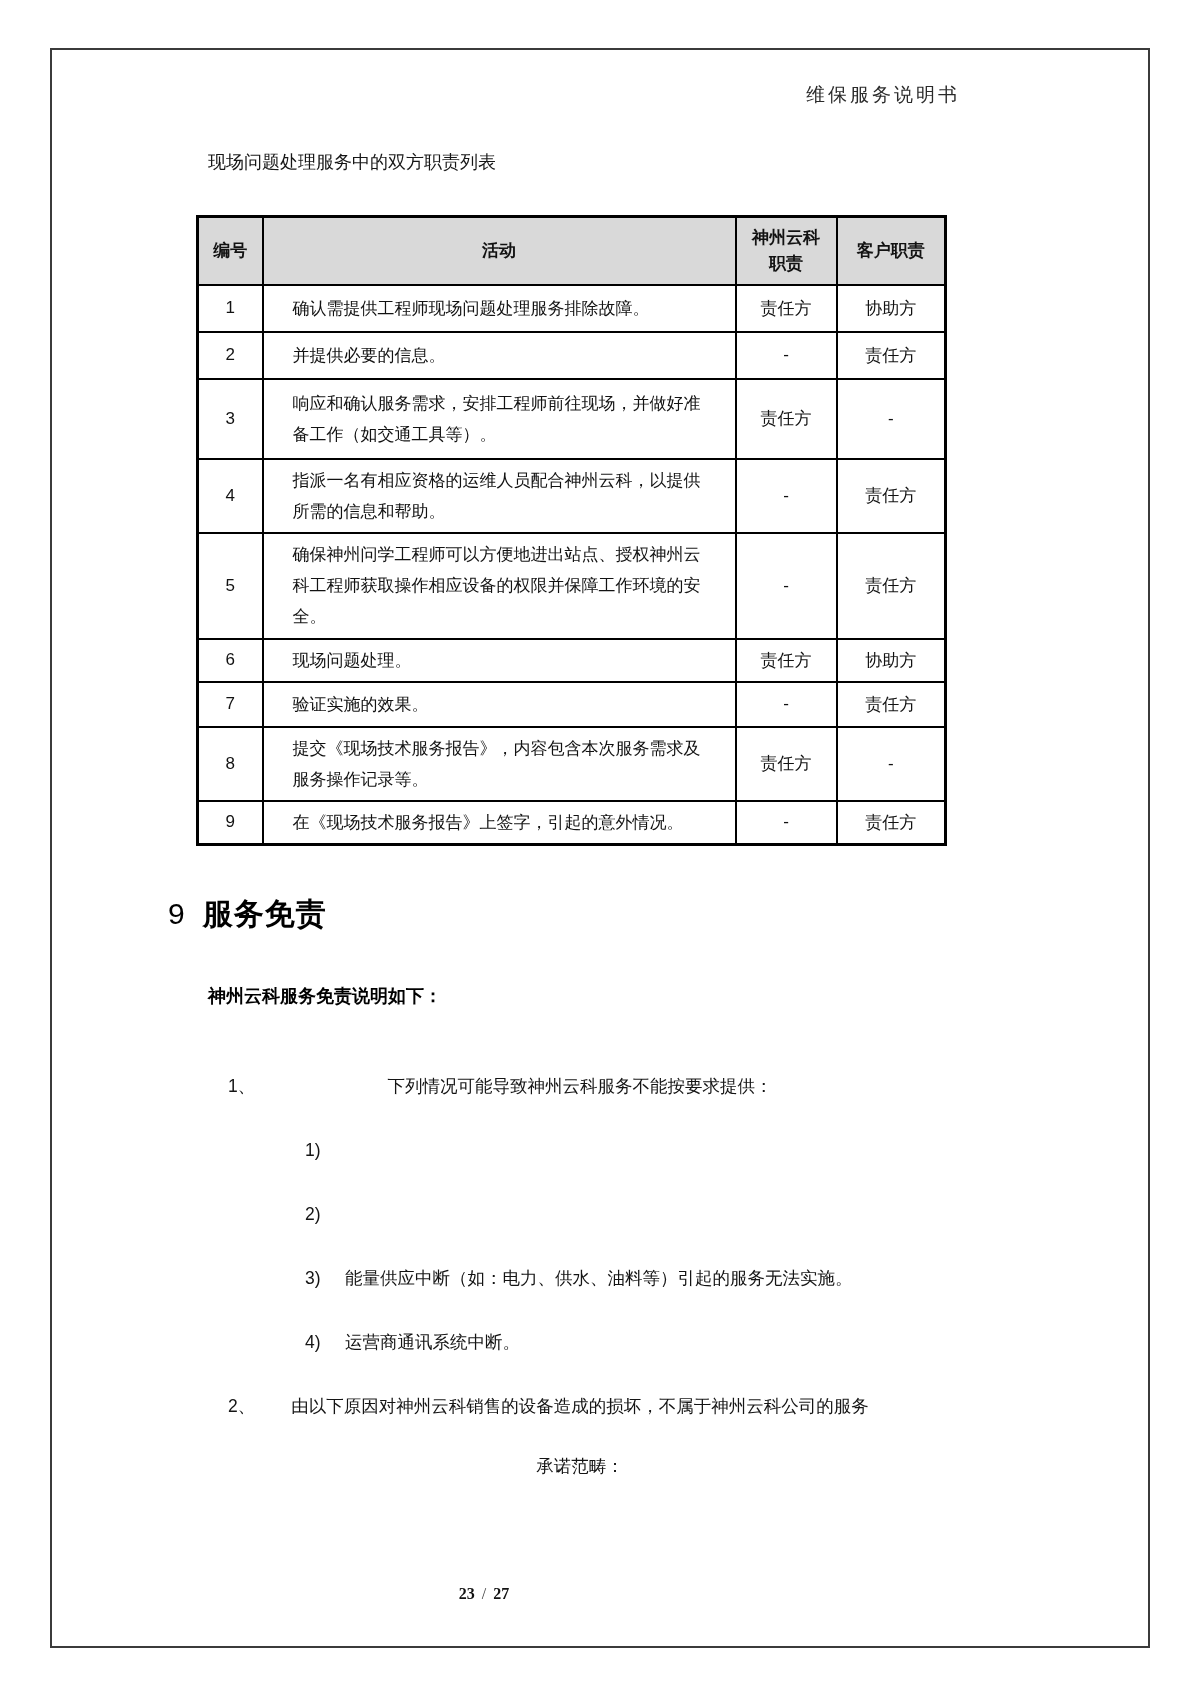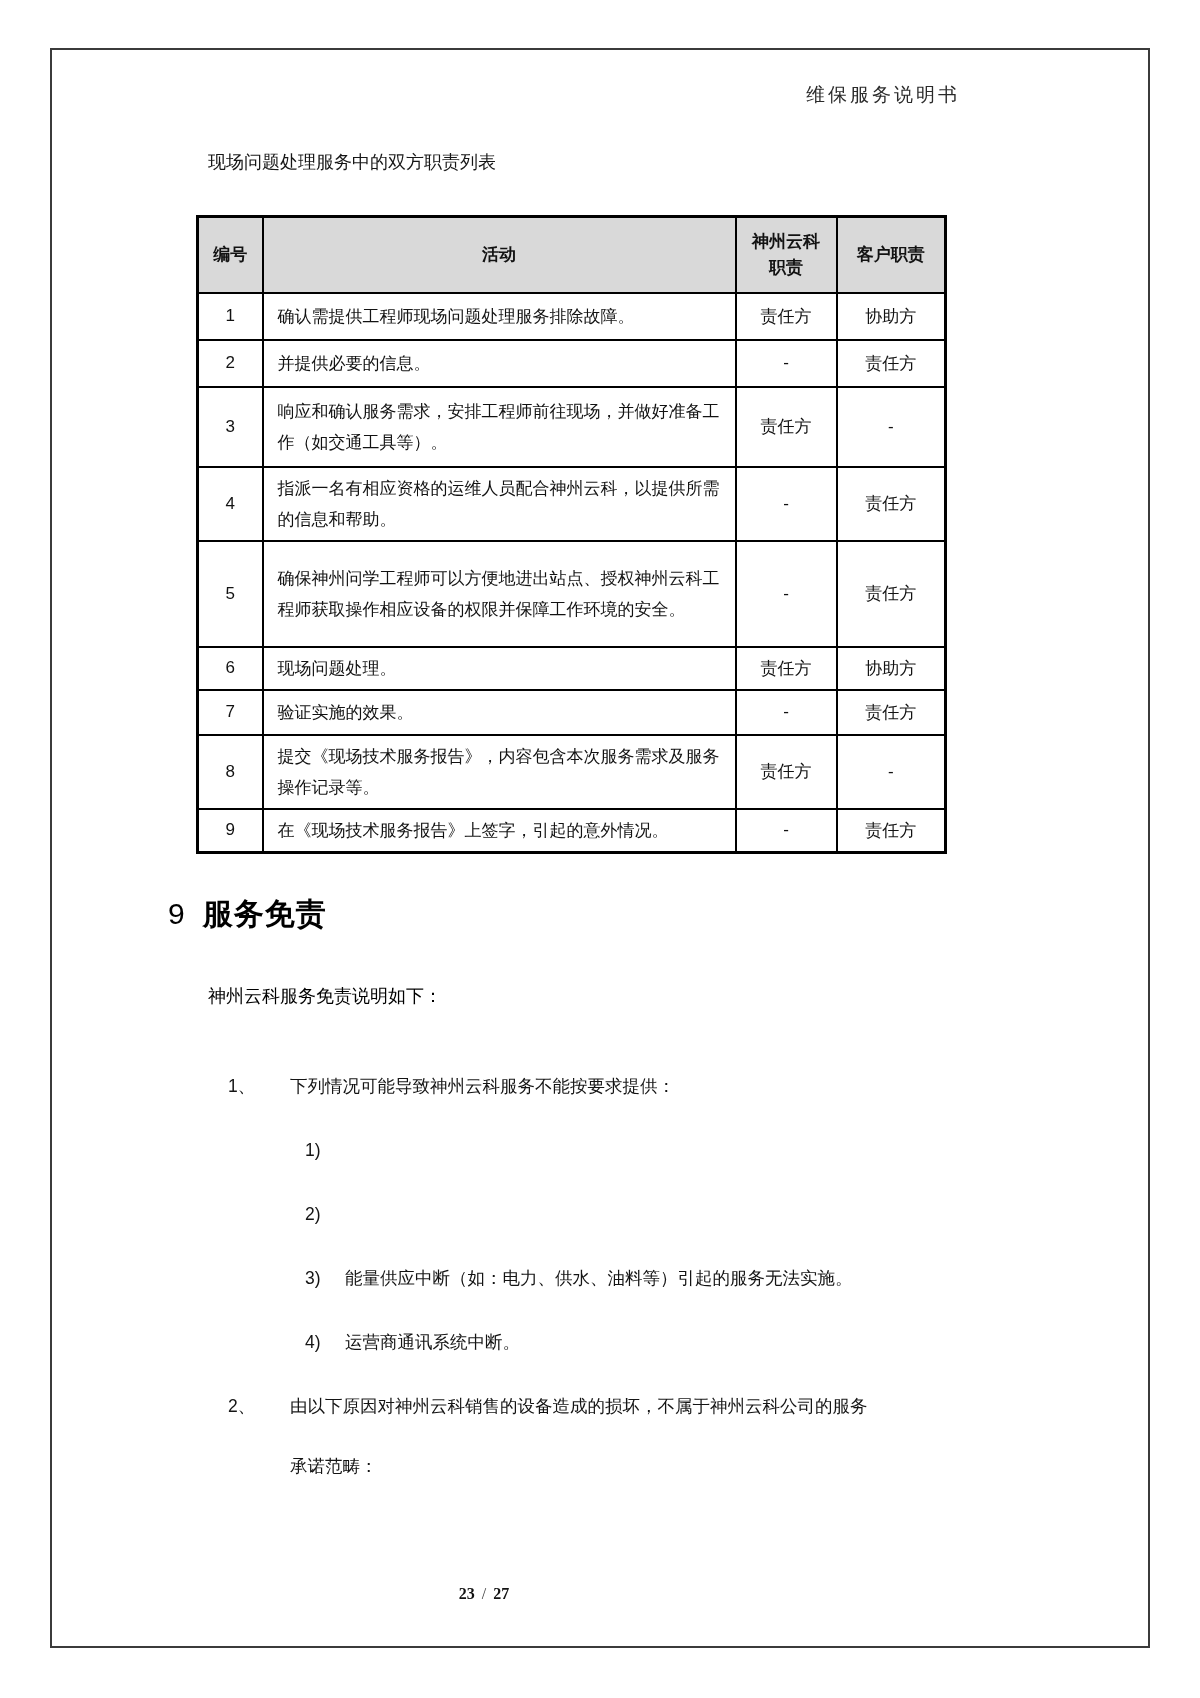--- a/index.html
+++ b/index.html
@@ -35,48 +35,48 @@
   }
   .resp-table th, .resp-table td { border:2px solid #000; }
   .resp-table th {
     background:#d9d9d9; font-weight:700;
     text-align:center; vertical-align:middle;
     padding:6px 4px; line-height:26px; font-size:17px;
   }
   .th-vendor { white-space:pre-line;margin-left:36px; }
   .resp-table td { vertical-align:middle; background:#fff; }
   .cell-no, .cell-vendor, .cell-customer { text-align:center; }
-  .cell-activity { text-align:left; padding:5px 14px; line-height:31px; }
-  .resp-table thead tr { height:76px; }
+  .cell-activity { text-align:left; padding:5px 29px; line-height:31px; }
+  .resp-table thead tr { height:68px; }
   .resp-table tbody tr:nth-child(1) { height:47px; }
   .resp-table tbody tr:nth-child(2) { height:47px; }
   .resp-table tbody tr:nth-child(3) { height:80px; }
   .resp-table tbody tr:nth-child(4) { height:72px; }
   .resp-table tbody tr:nth-child(5) { height:106px; }
   .resp-table tbody tr:nth-child(6) { height:43px; }
   .resp-table tbody tr:nth-child(7) { height:45px; }
   .resp-table tbody tr:nth-child(8) { height:74px; }
   .resp-table tbody tr:nth-child(9) { height:40px; }
   .section-heading {
     position:absolute; left:168px; top:894px;
     font-size:30px; color:#000;
   }
   .section-no { font-weight:400; margin-right:18px; }
   .section-title { font-weight:700; letter-spacing:1px; }
   .disclaimer-intro {
     position:absolute; left:208px; top:984px;
-    font-size:18px; font-weight:400; color:#000;
+    font-size:18px; font-weight:700; color:#000;
   }
   .disclaimer-list {
     position:absolute; left:228px; top:1056px;
     width:740px; font-size:17.5px; color:#141414;
   }
   .list-item { display:flex; line-height:60px; margin-bottom:4px; }
   .list-item .marker { flex:0 0 62px; }
-  .list-item .text { width:580px; }
+  .list-item .text { width:580px;text-align:center; }
   .sub-item { display:flex; line-height:60px; margin-left:77px; margin-bottom:4px; }
   .sub-item .marker { flex:0 0 40px; }
   .sub-item .text { width:522px; }
   .page-footer {
     position:absolute; top:1585px; left:0; width:968px;
     text-align:center;
     font-family:"Liberation Serif", serif;
     font-size:16px; color:#111;
   }
   .page-footer .num { font-weight:700; }

